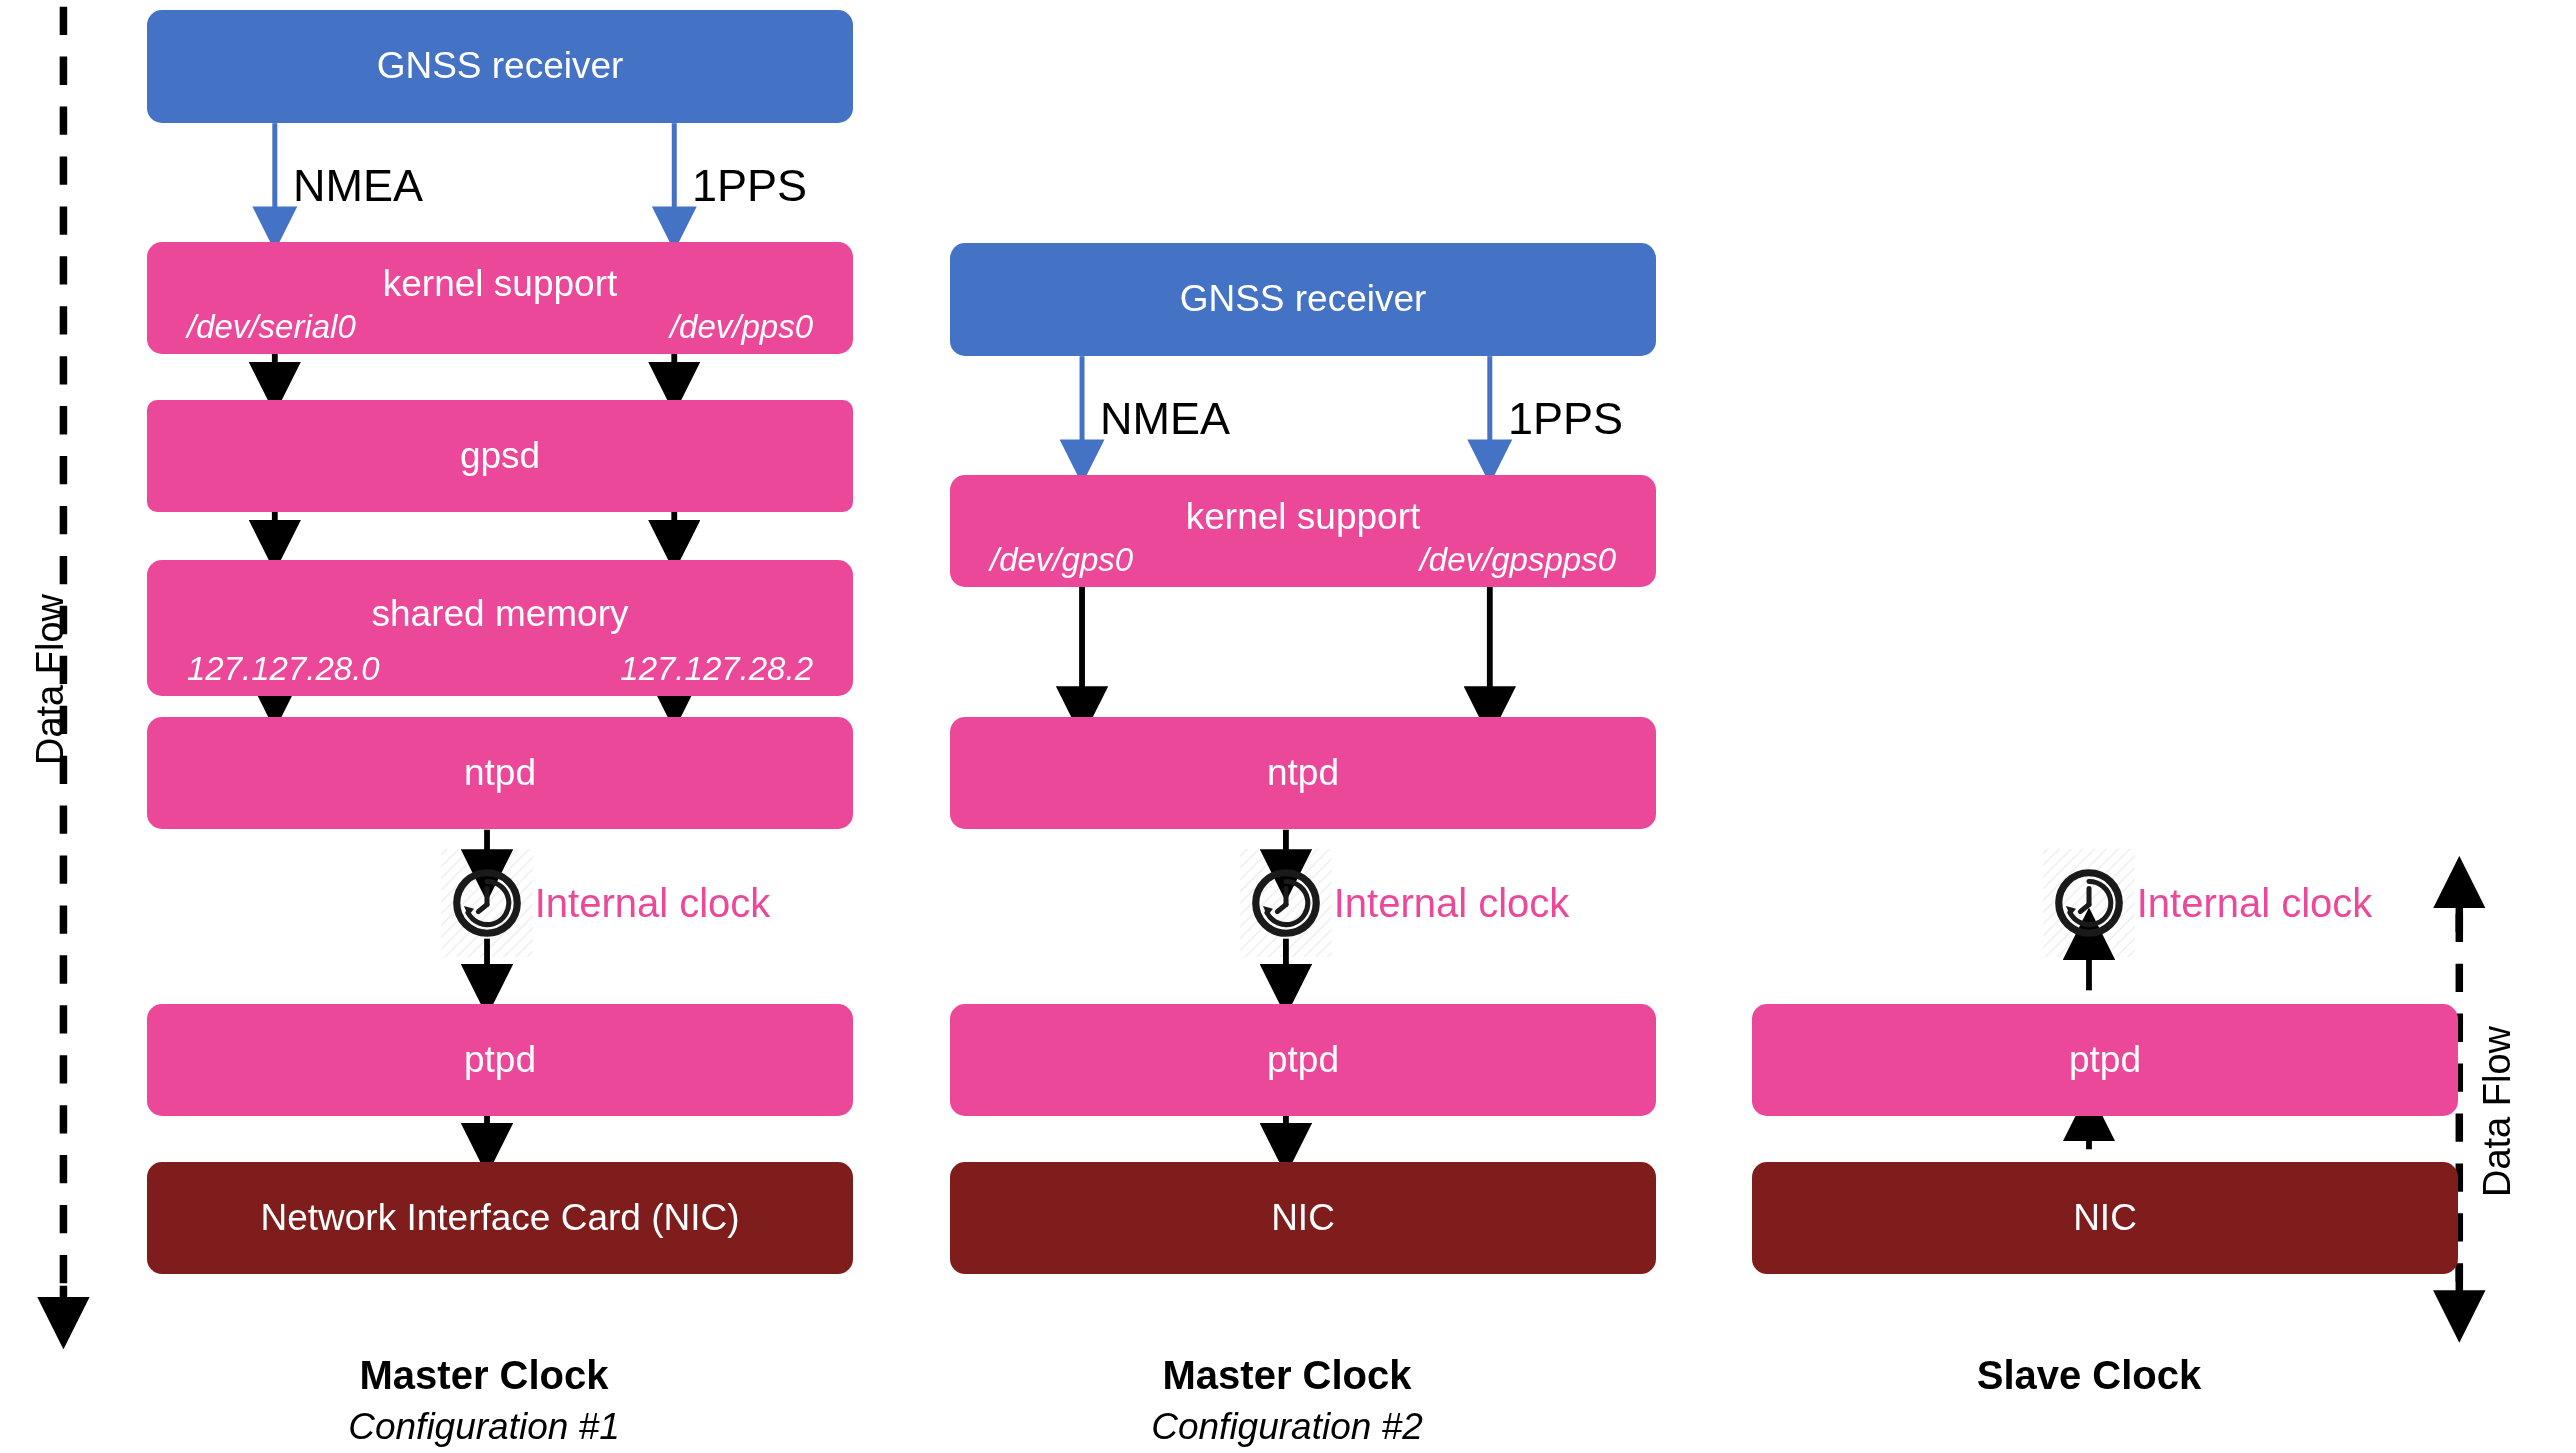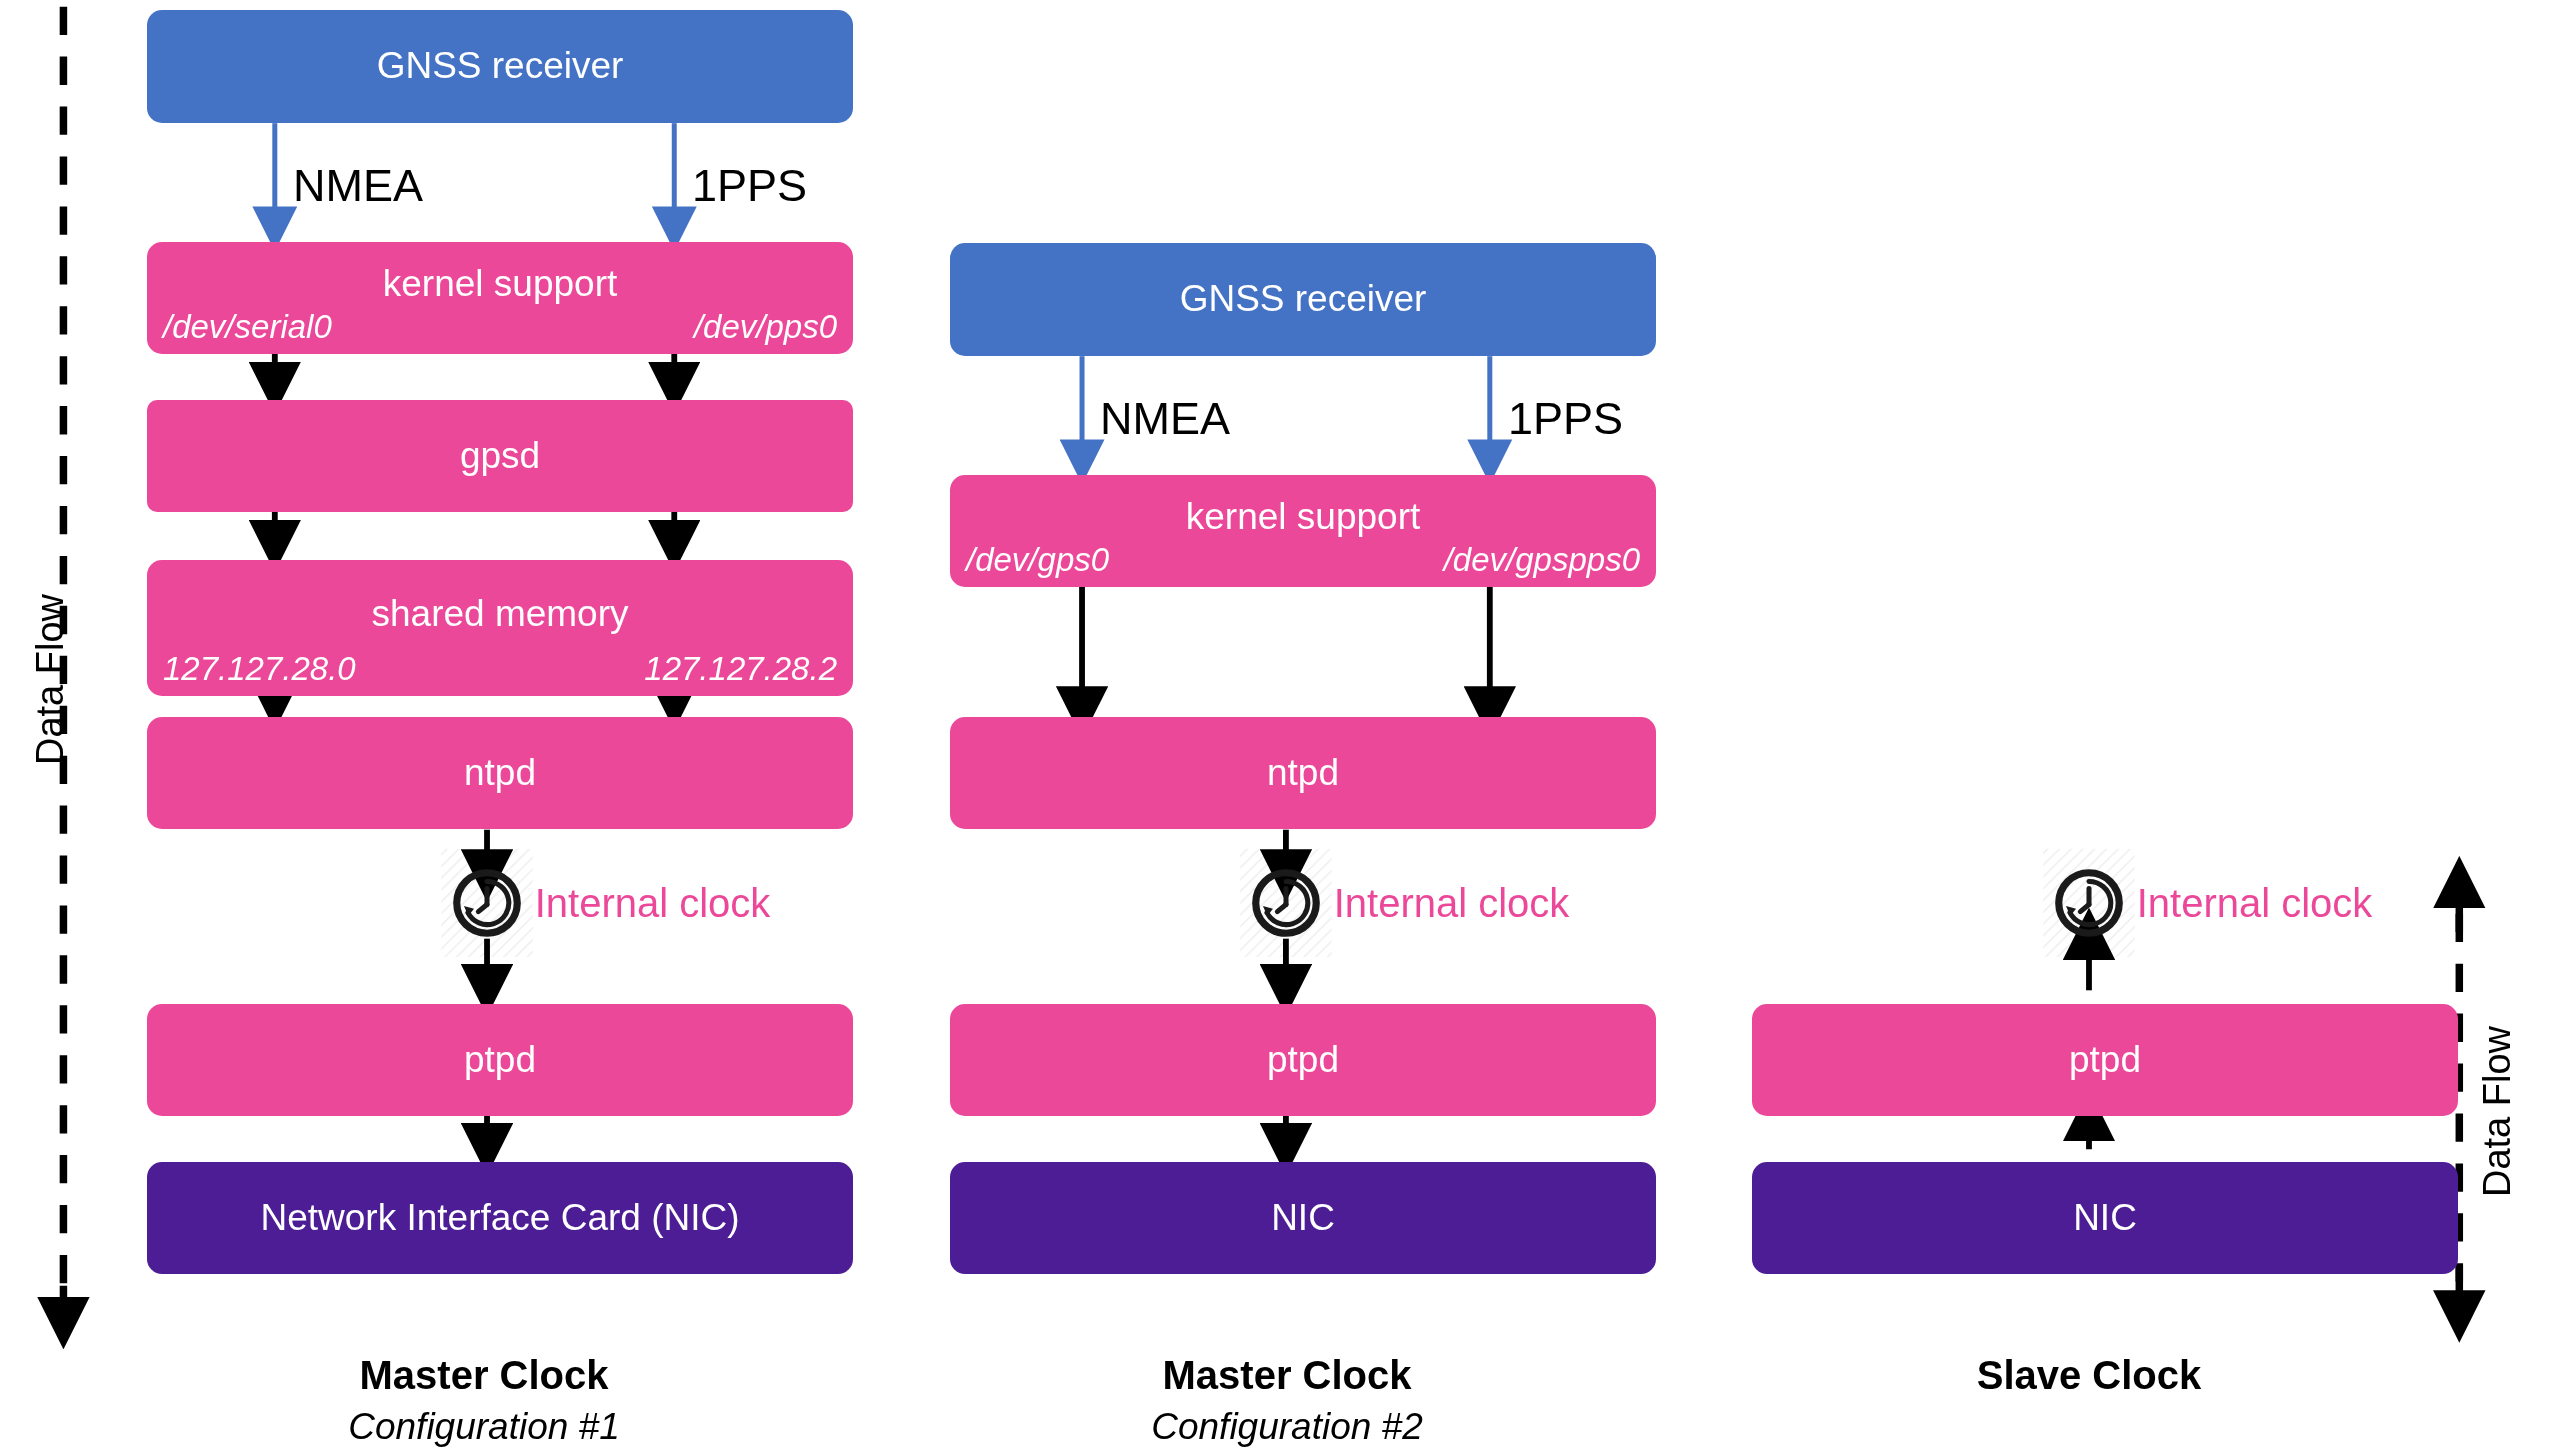--- a/index.html
+++ b/index.html
@@ -31,31 +31,31 @@
     text-align: center;
     margin-left: 16px;
   }
   .node .title {
     font-size: 37px;
     line-height: 1.05;
     white-space: nowrap;
   }
   .node.blue   { background: #4472c4; }
   .node.grey   { background: #ec4899; }
-  .node.orange { background: #4c1d95; text-align: center; }
+  .node.orange { background: #7f1d1d; text-align: center; }
 
   
   .sublabels {
     position: absolute;
     left: 0;
     right: 0;
     bottom: 8.3px;
     display: flex;
     justify-content: space-between;
-    padding: 0 16px;
+    padding: 0 40px;
     box-sizing: border-box;
   }
   .sublabels span {
     font-size: 33px;
     font-style: italic;
     color: #ffffff;
     white-space: nowrap;
   }
   .node.two-line .title { margin-bottom: 28px; }
 

